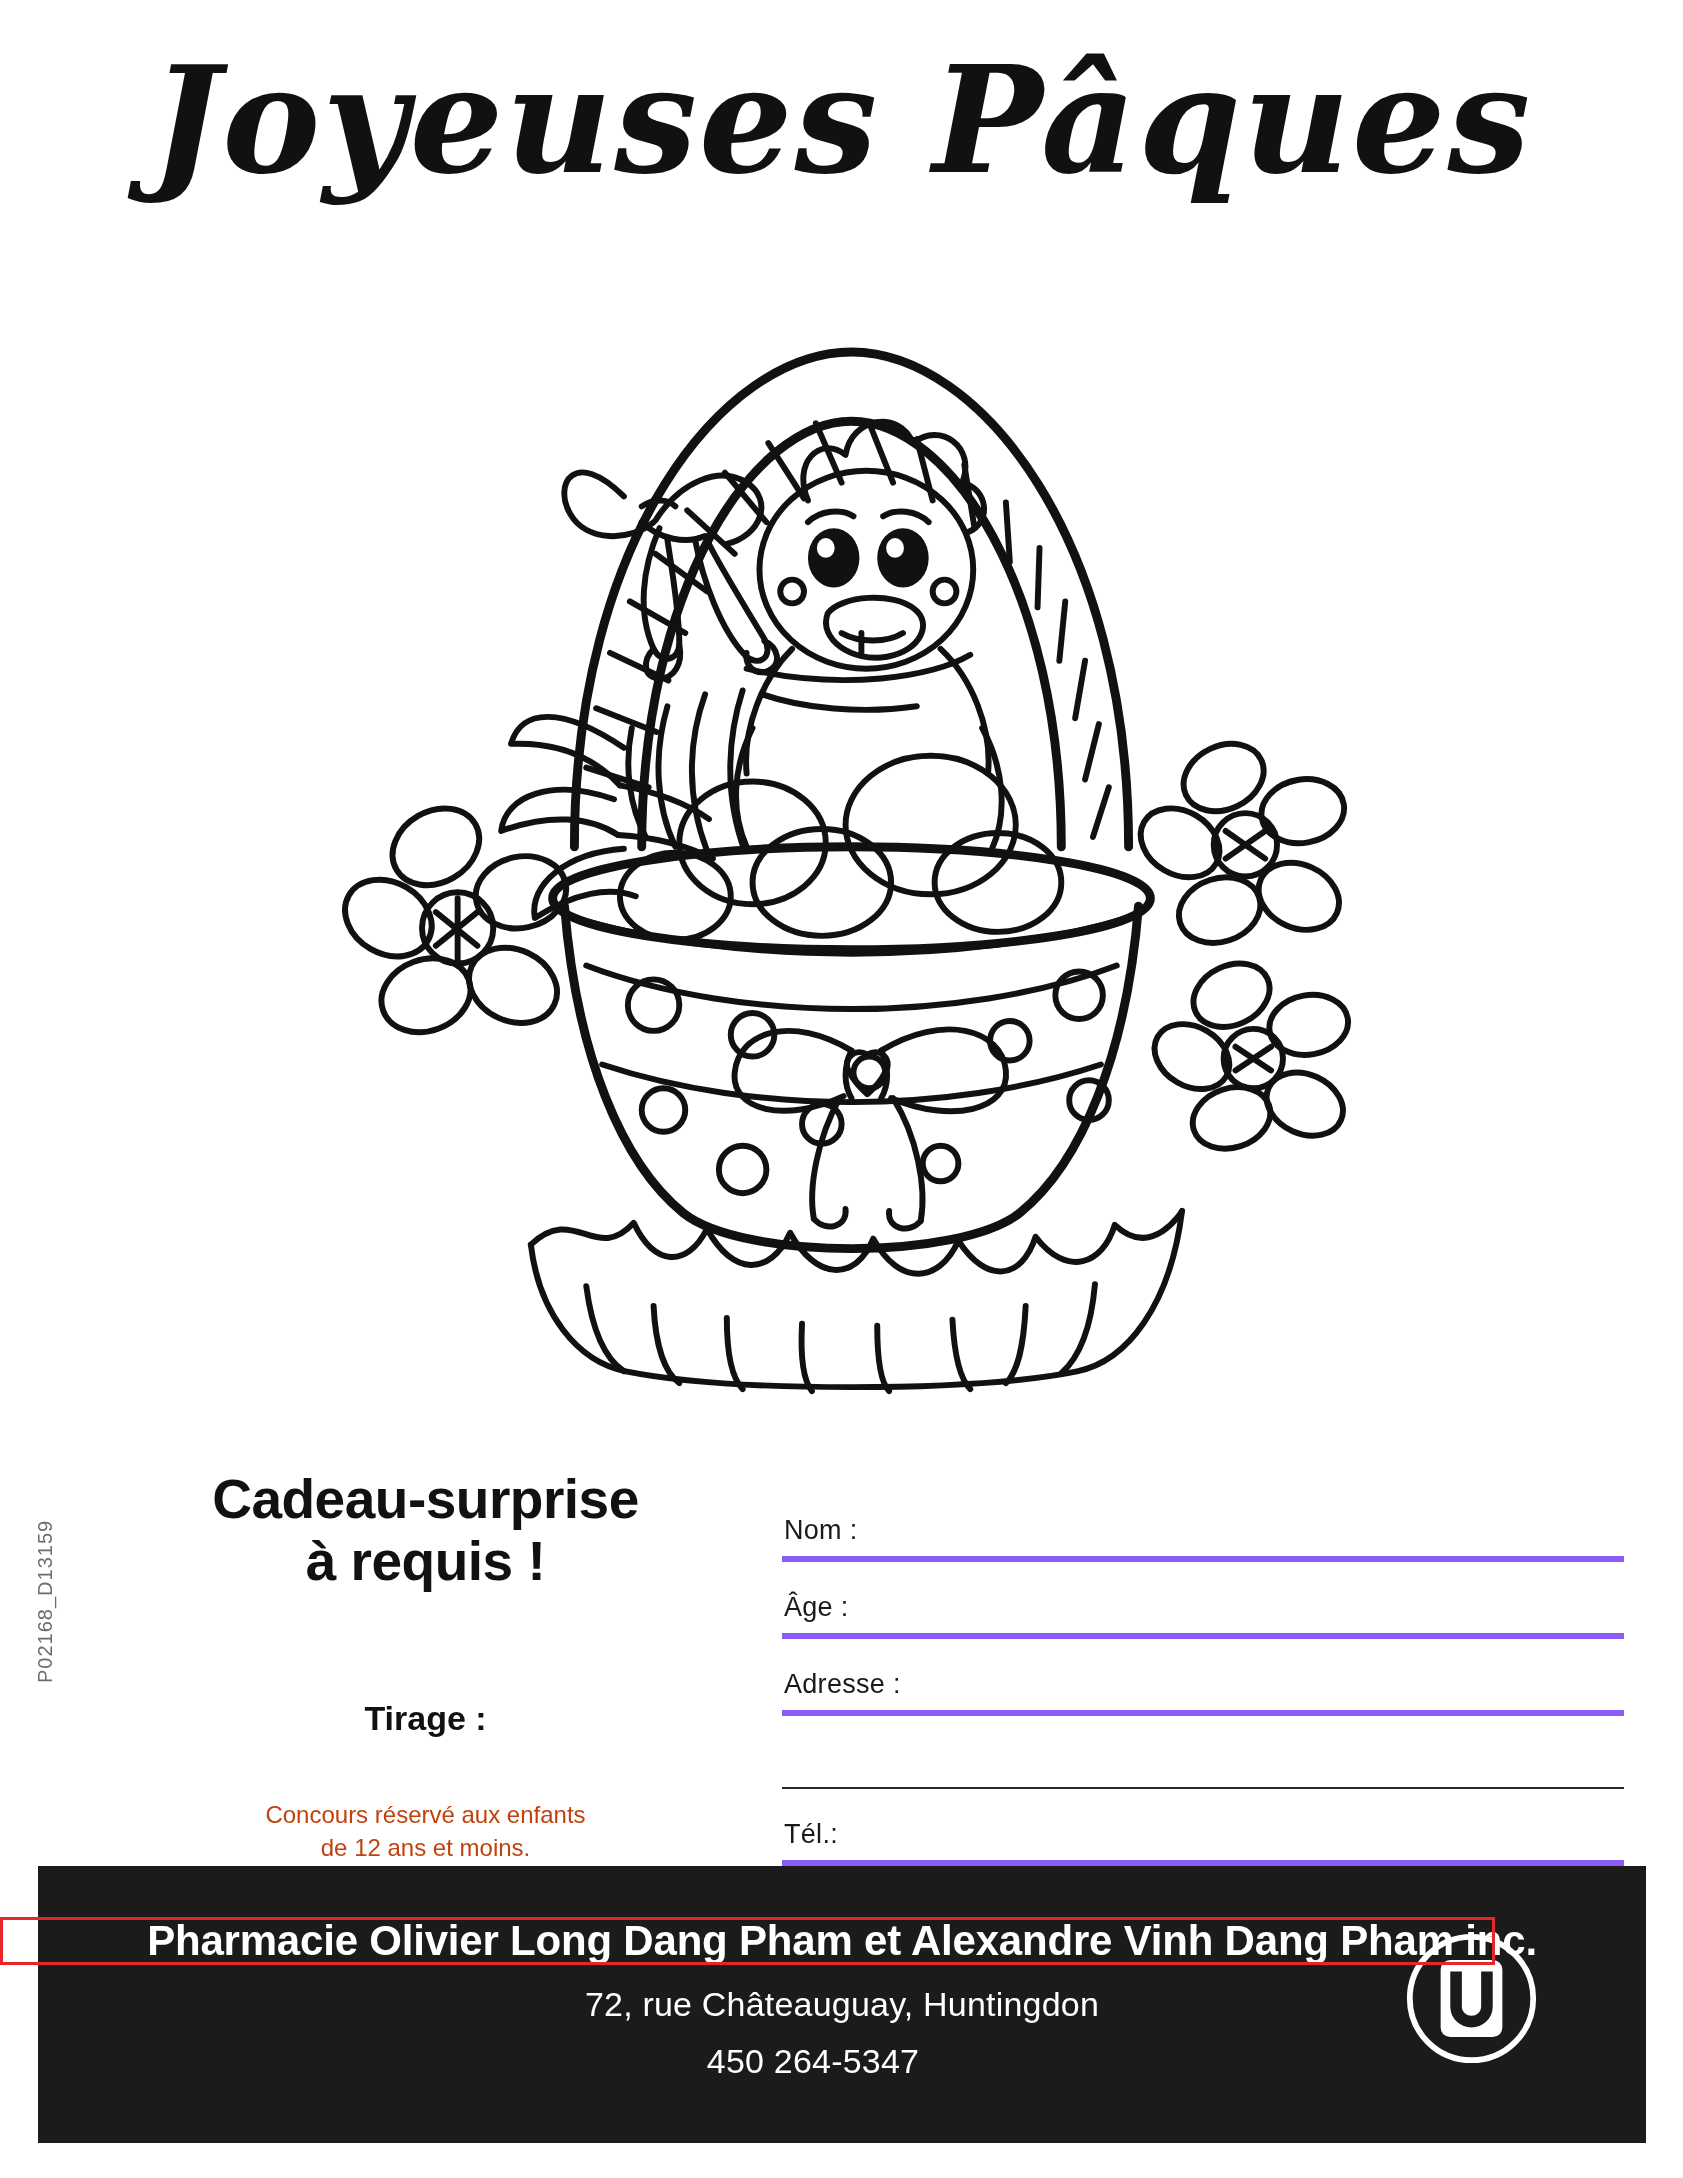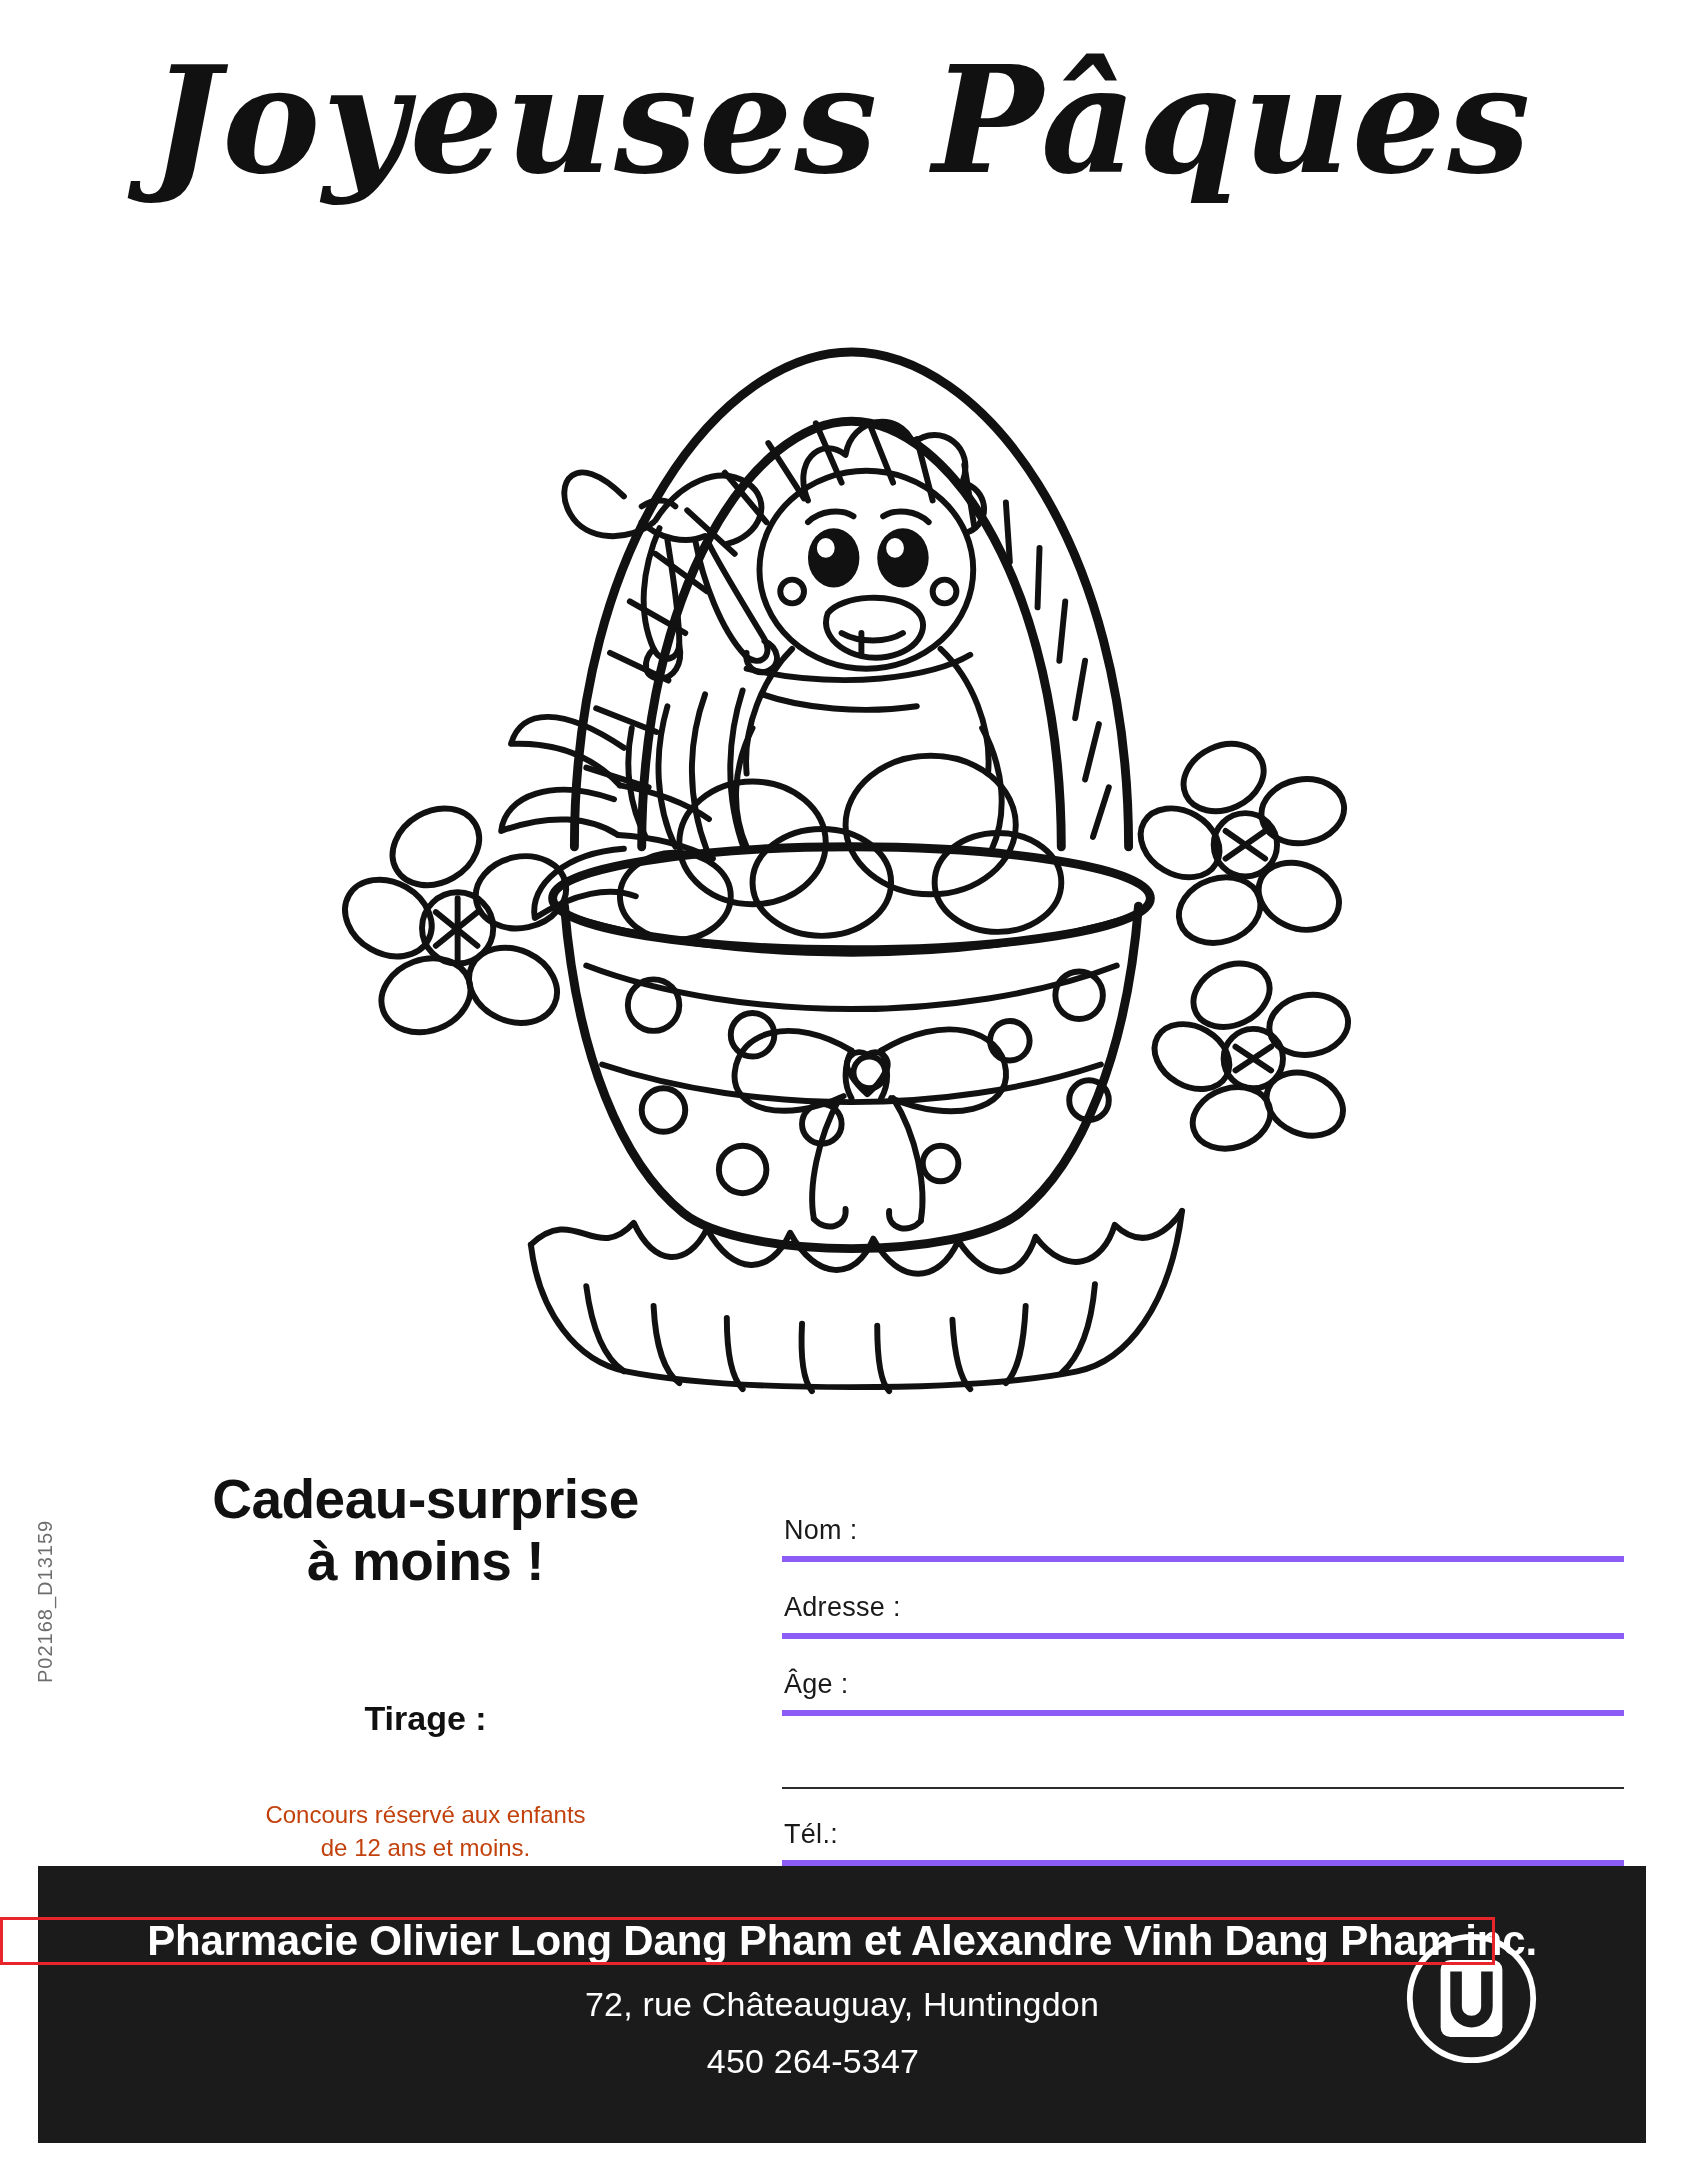--- a/index.html
+++ b/index.html
@@ -337,38 +337,38 @@
         <circle cx="936" cy="854" r="30"></circle>
         <path d="M918 842 L954 866"></path>
         <path d="M954 842 L918 866"></path>
       </g>
     </svg>
   </div>
 
   <div class="left-col">
     <div class="headline">
       <div>Cadeau-surprise</div>
-      <div>à moins !</div>
+      <div>à requis !</div>
     </div>
     <div class="tirage">Tirage :</div>
     <div class="small-note">
       <div>Concours réservé aux enfants</div>
       <div>de 12 ans et moins.</div>
     </div>
   </div>
 
   <div class="form-col">
     <div class="field">
       <span class="label">Nom :</span>
     </div>
     <div class="field">
+      <span class="label">Âge :</span>
+    </div>
+    <div class="field">
       <span class="label">Adresse :</span>
-    </div>
-    <div class="field">
-      <span class="label">Âge :</span>
     </div>
     <div class="field blank">
       <span class="label"></span>
     </div>
     <div class="field">
       <span class="label">Tél.:</span>
     </div>
     <div class="disclaimer">Aucun achat requis. Détail et règlement en succursale.</div>
   </div>
 

